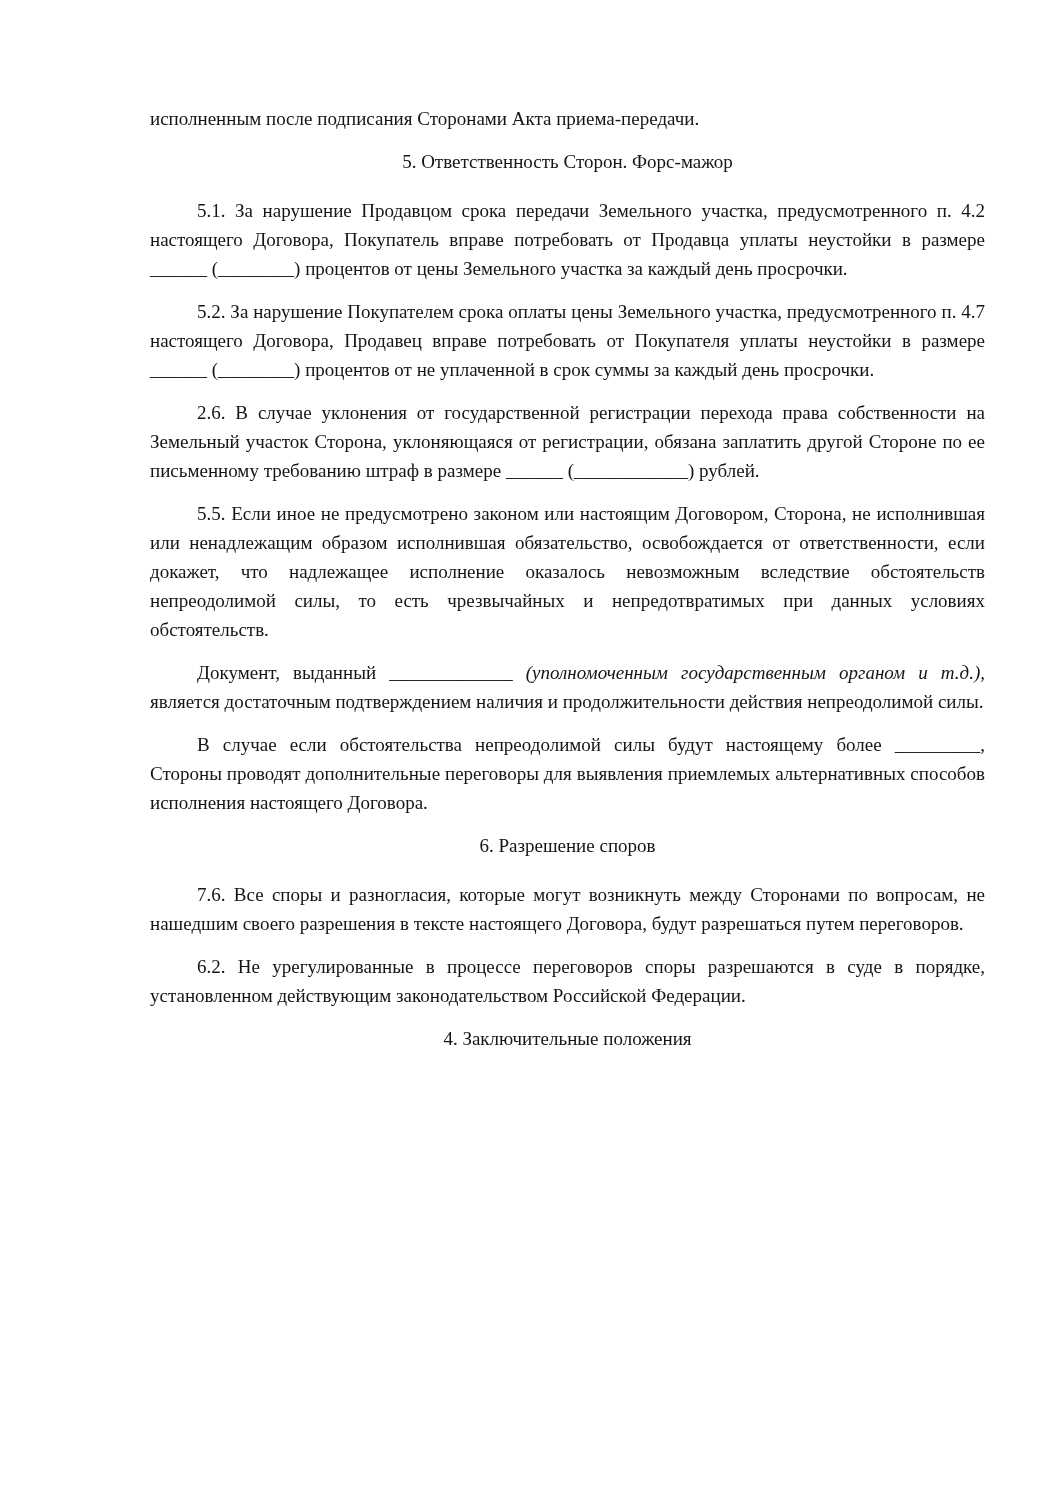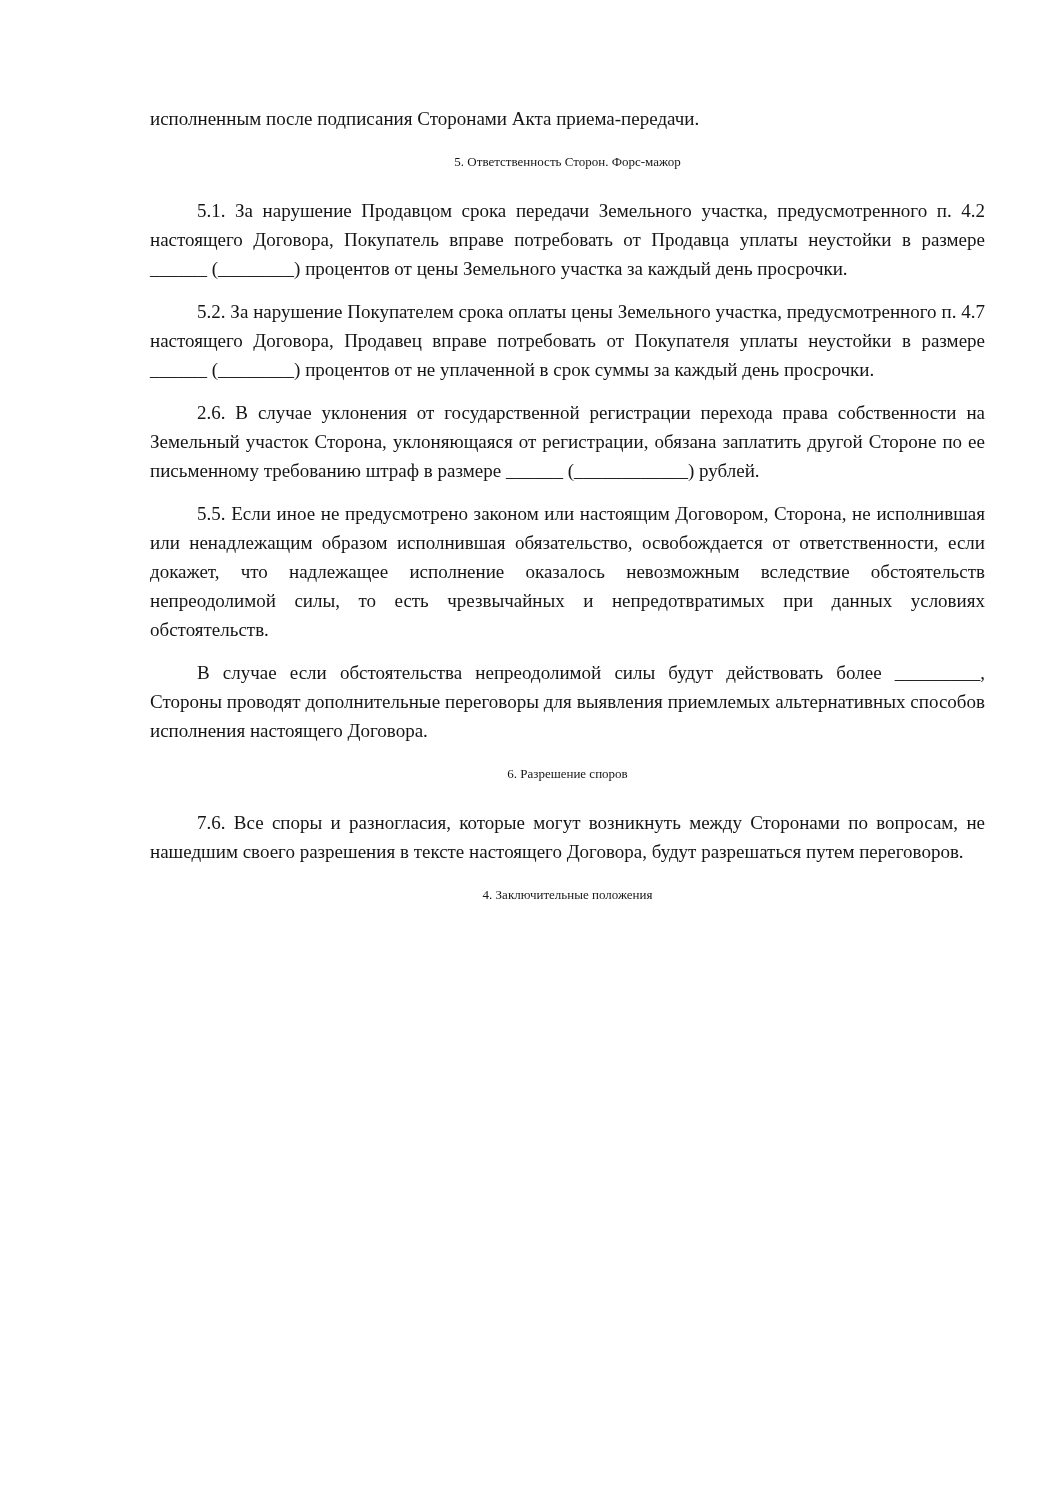--- a/index.html
+++ b/index.html
@@ -26,21 +26,21 @@
     text-indent: 47px;
   }
   .para.no-indent {
     text-indent: 0;
   }
   .heading {
     margin: 8px 0 20px 0;
     text-align: center;
     text-indent: 0;
     font-weight: normal;
-    font-size: 13px;
+    font-size: 19px;
     line-height: 29px;
   }
   .italic {
     font-style: italic;
   }
 </style>
 </head>
 <body>
 
 <div class="page">
@@ -52,23 +52,27 @@
   <p class="para">5.1. За нарушение Продавцом срока передачи Земельного участка, предусмотренного п. 4.2 настоящего Договора, Покупатель вправе потребовать от Продавца уплаты неустойки в размере ______ (________) процентов от цены Земельного участка за каждый день просрочки.</p>
 
   <p class="para">5.2. За нарушение Покупателем срока оплаты цены Земельного участка, предусмотренного п. 4.7 настоящего Договора, Продавец вправе потребовать от Покупателя уплаты неустойки в размере ______ (________) процентов от не уплаченной в срок суммы за каждый день просрочки.</p>
 
   <p class="para">2.6. В случае уклонения от государственной регистрации перехода права собственности на Земельный участок Сторона, уклоняющаяся от регистрации, обязана заплатить другой Стороне по ее письменному требованию штраф в размере ______ (____________) рублей.</p>
 
 
   <p class="para">5.5. Если иное не предусмотрено законом или настоящим Договором, Сторона, не исполнившая или ненадлежащим образом исполнившая обязательство, освобождается от ответственности, если докажет, что надлежащее исполнение оказалось невозможным вследствие обстоятельств непреодолимой силы, то есть чрезвычайных и непредотвратимых при данных условиях обстоятельств.</p>
 
 
+  <p class="para">
+    <span>Документ, выданный _____________ </span><span class="italic">(уполномоченным государственным органом и т.д.),</span><span> является достаточным подтверждением наличия и продолжительности действия непреодолимой силы.</span>
+  </p>
 
-  <p class="para">В случае если обстоятельства непреодолимой силы будут действовать более _________, Стороны проводят дополнительные переговоры для выявления приемлемых альтернативных способов исполнения настоящего Договора.</p>
+  <p class="para">В случае если обстоятельства непреодолимой силы будут настоящему более _________, Стороны проводят дополнительные переговоры для выявления приемлемых альтернативных способов исполнения настоящего Договора.</p>
 
   <p class="heading">6. Разрешение споров</p>
 
   <p class="para">7.6. Все споры и разногласия, которые могут возникнуть между Сторонами по вопросам, не нашедшим своего разрешения в тексте настоящего Договора, будут разрешаться путем переговоров.</p>
 
+  <p class="para">6.2. Не урегулированные в процессе переговоров споры разрешаются в суде в порядке, установленном действующим законодательством Российской Федерации.</p>
 
   <p class="heading">4. Заключительные положения</p>
 
 </div>
 
 </body></html>

